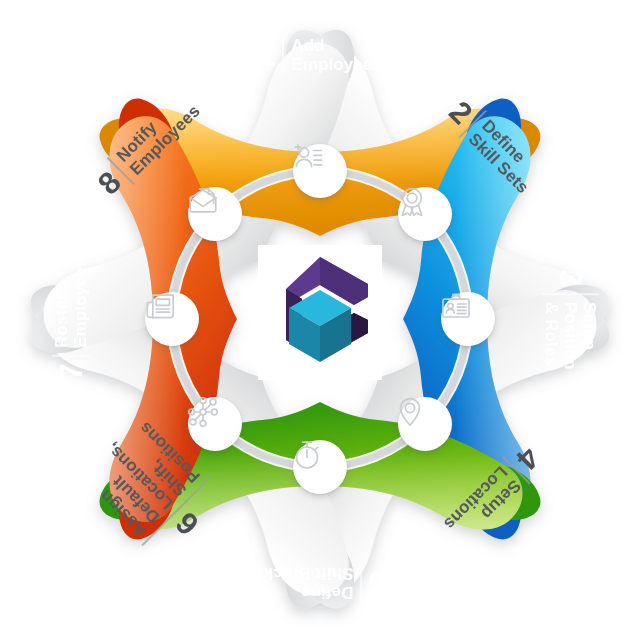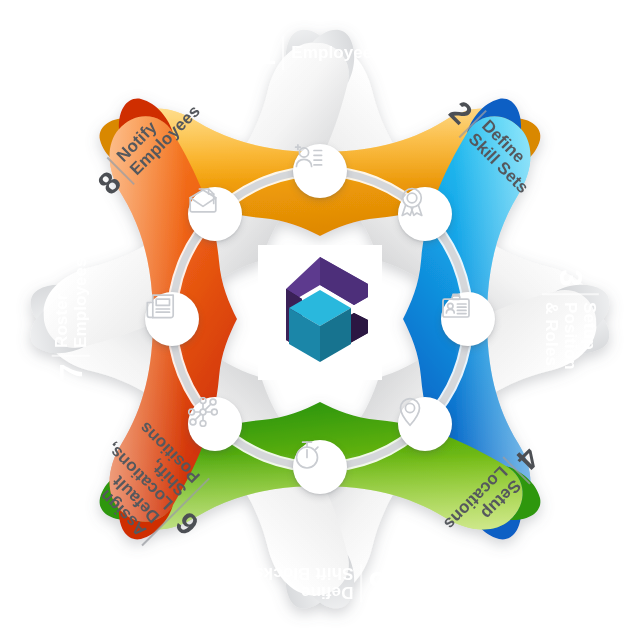--- a/index.html
+++ b/index.html
@@ -289,20 +289,21 @@
       <path class="icon-stroke" d="M2.2 10.7 15 19.4l12.8-8.7"></path>
     </svg>
       </div>
     </div>
 
   <div id="labels">
       <div class="petal-label on-color" style="left: 258.5px; top: 36px; transform: rotate(0deg);">
         <span class="petal-num">1</span>
         <span class="petal-rule"></span>
         <span class="petal-text">
+          <div>Add</div>
           <div>Employees</div>
         </span>
       </div>
       <div class="petal-label on-white" style="left: 439.448px; top: 126.052px; transform: rotate(45deg);">
         <span class="petal-num">2</span>
         <span class="petal-rule"></span>
         <span class="petal-text">
           <div>Define</div>
           <div>Skill Sets</div>
         </span>

